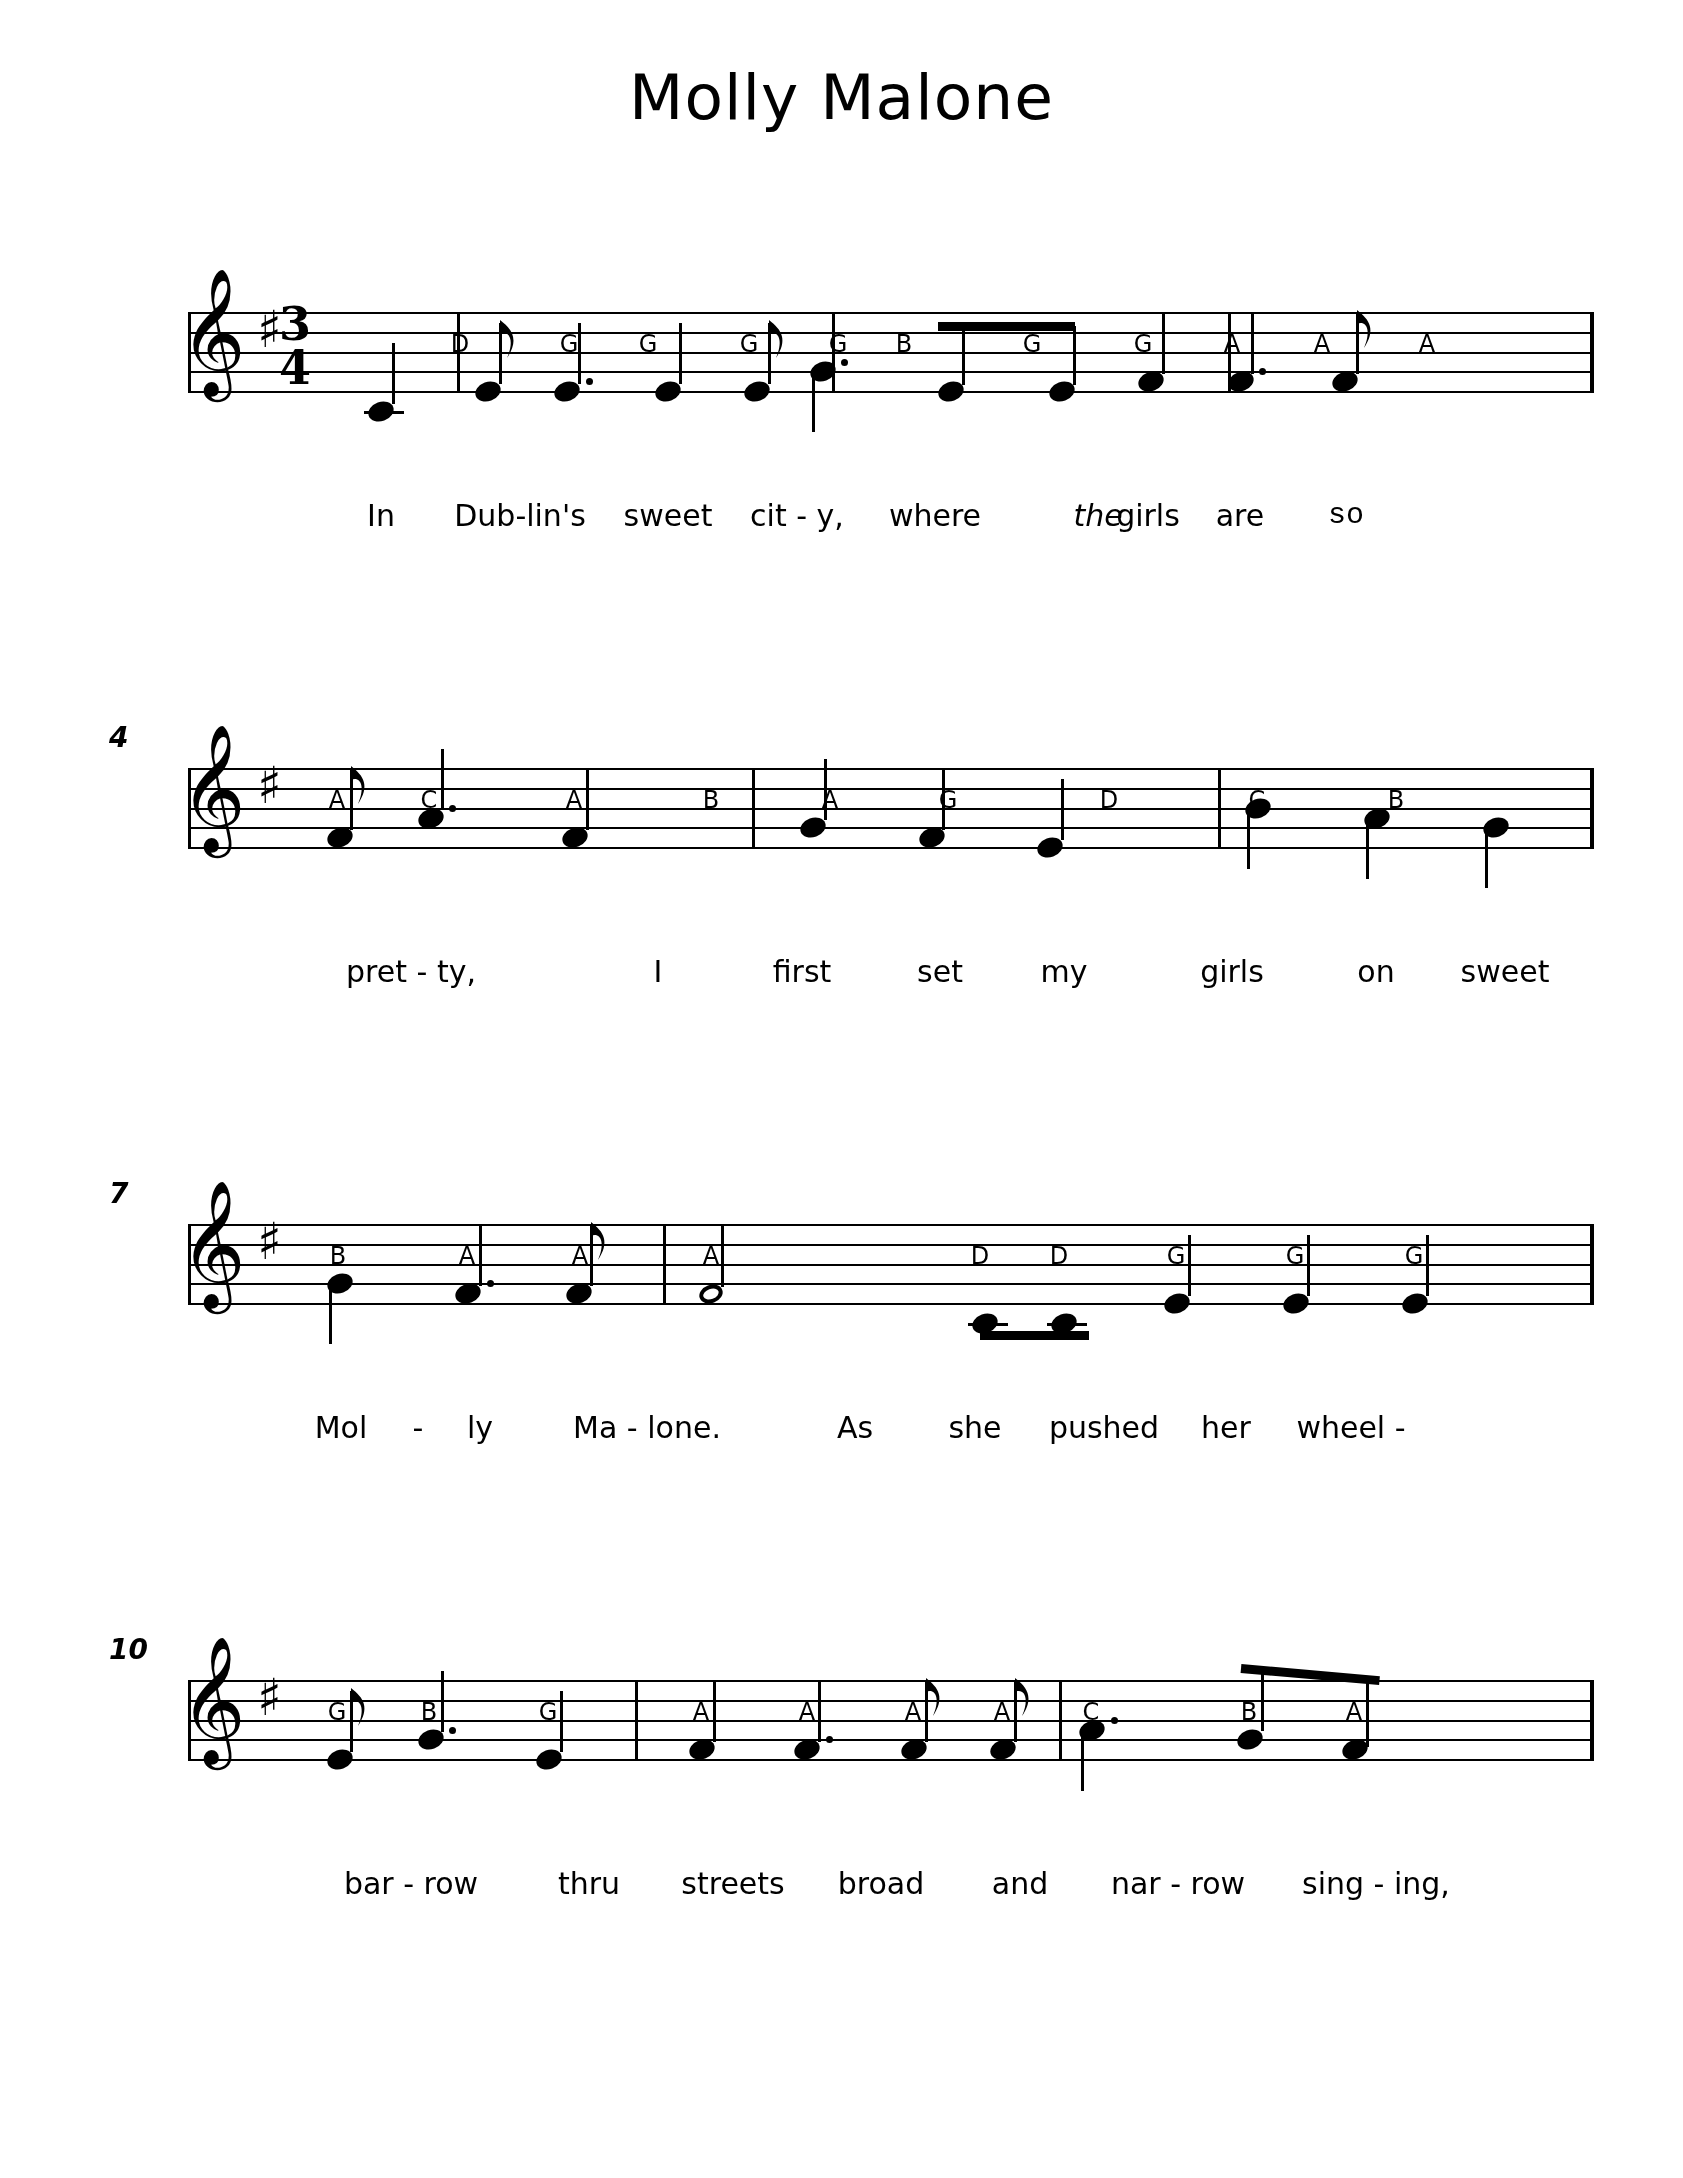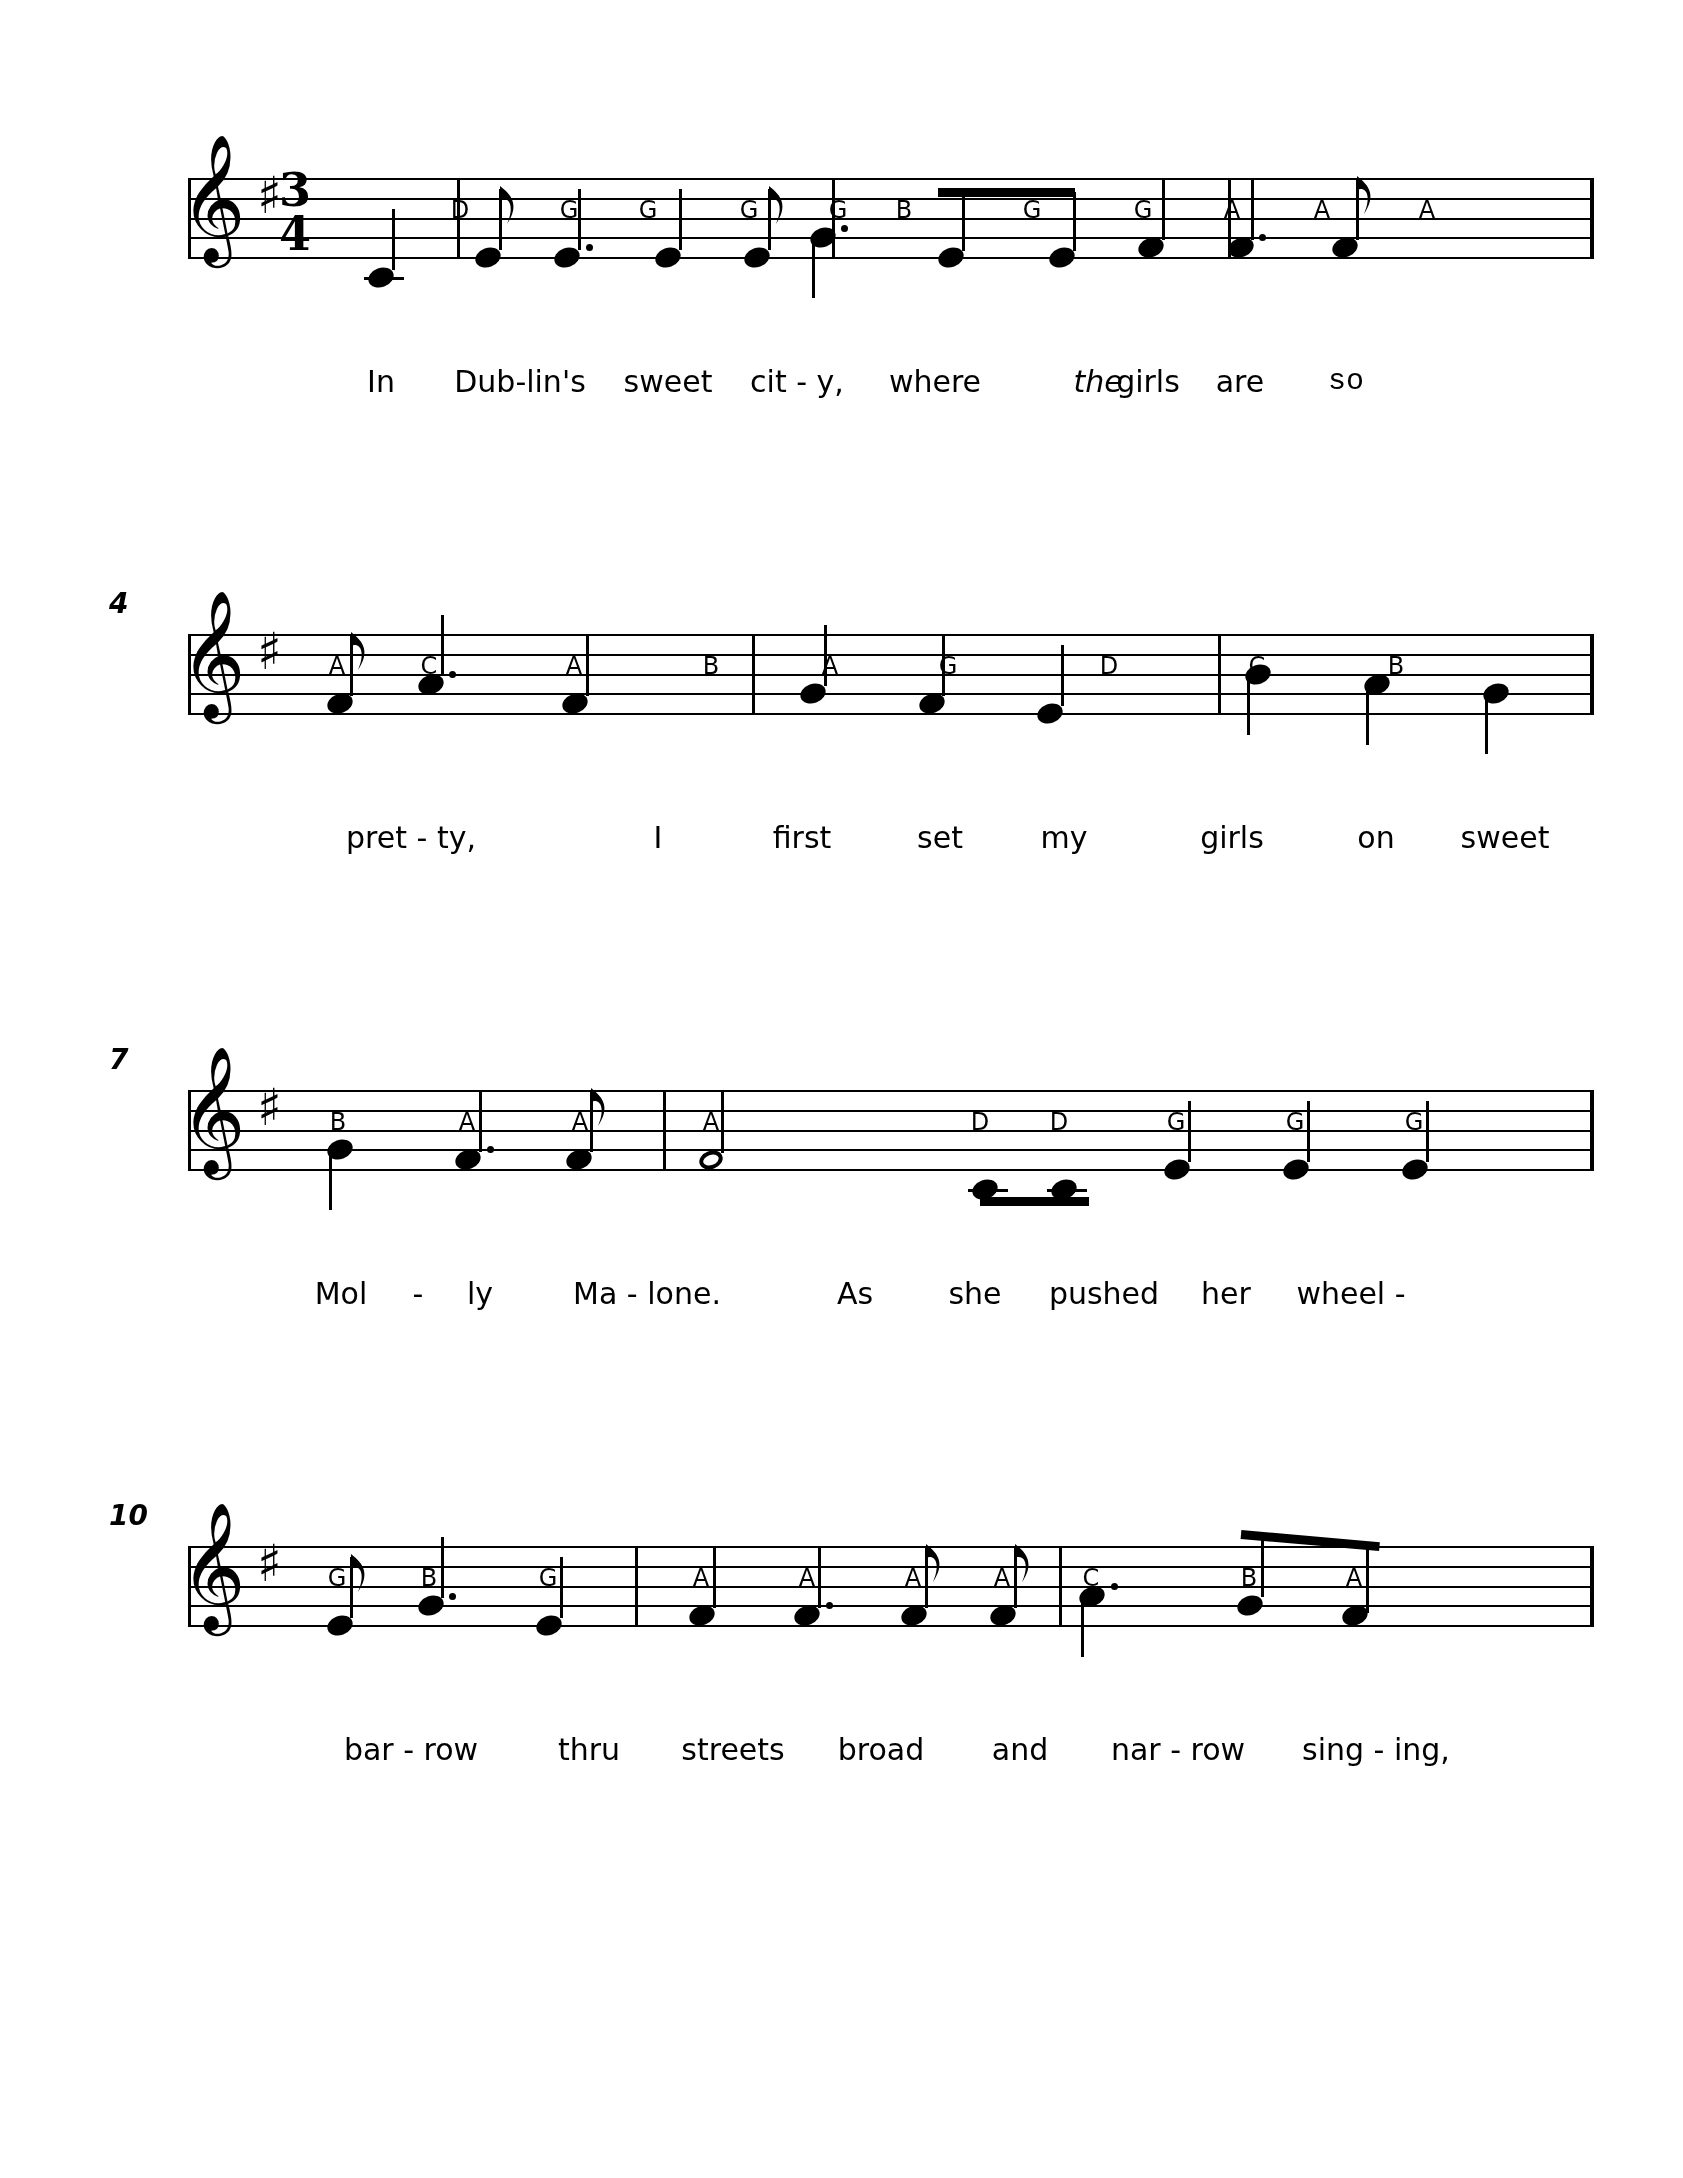--- a/index.html
+++ b/index.html
@@ -171,20 +171,21 @@
     top: 186px;
     white-space: nowrap;
     font-family: "DejaVu Sans", sans-serif;
   }
 </style>
 </head>
 <body>
 
 <div class="sheet">
 
+  <div class="title">Molly Malone</div>
 
   <div class="system" style="margin-top:109px;">
     <div class="system-inner">
       <div class="measure-number"></div>
 
       <div class="staff">
         <div class="line l0"></div>
         <div class="line l1"></div>
         <div class="line l2"></div>
         <div class="line l3"></div>

